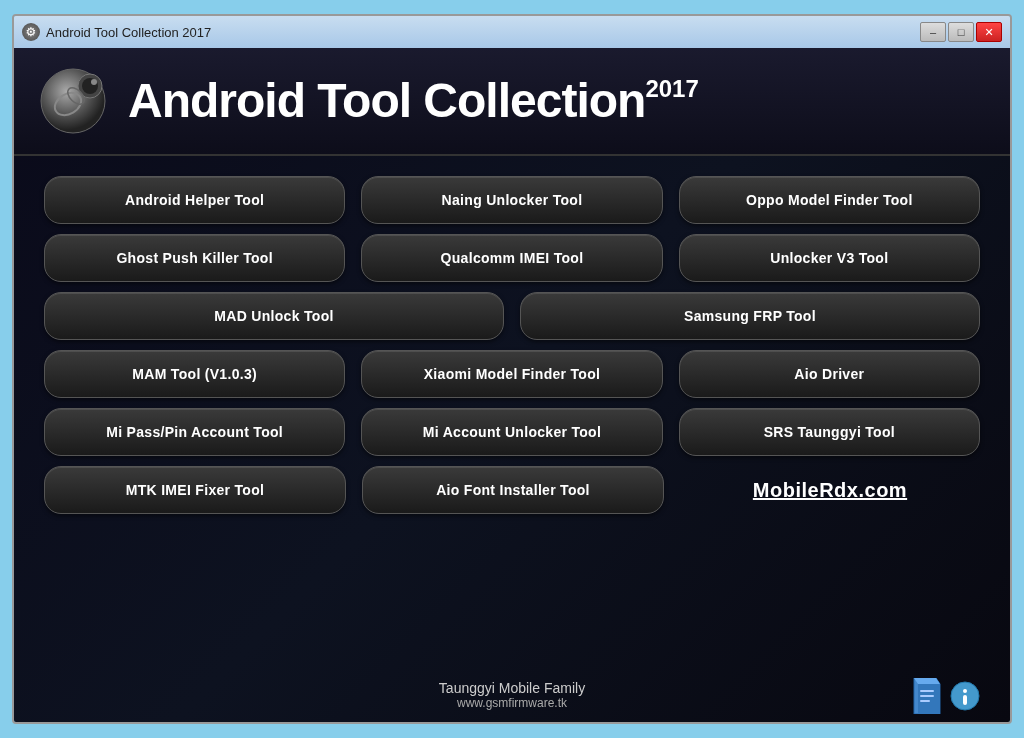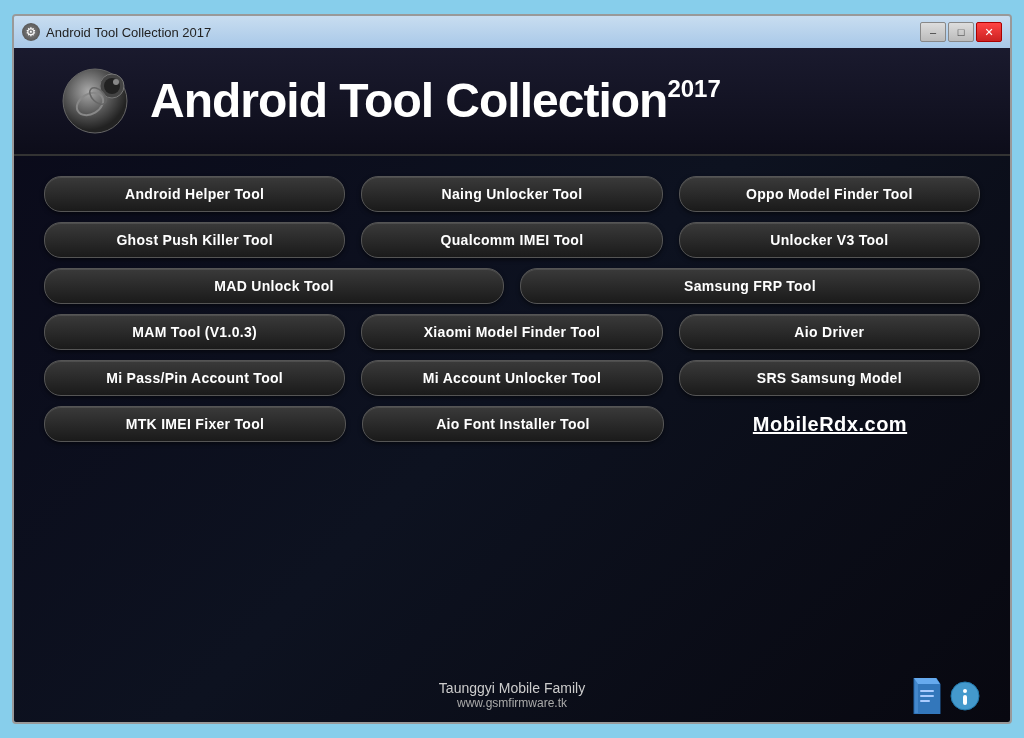--- a/index.html
+++ b/index.html
@@ -85,21 +85,21 @@
     .main-content {
       background: linear-gradient(135deg, #0a0a1a 0%, #0d1220 50%, #080810 100%);
       flex: 1;
       display: flex;
       flex-direction: column;
     }
 
     
     .header {
       background: linear-gradient(to bottom, #1a1a2e, #0d0d1a);
-      padding: 18px 46px;
+      padding: 18px 24px;
       display: flex;
       align-items: center;
       gap: 20px;
       border-bottom: 2px solid #333;
     }
 
     .header-logo {
       width: 70px;
       height: 70px;
       position: relative;
@@ -141,21 +141,21 @@
     }
 
     .button-row {
       display: flex;
       gap: 16px;
       align-items: center;
     }
 
     .tool-btn {
       flex: 1;
-      height: 36px;
+      height: 48px;
       background: linear-gradient(to bottom, #3a3a3a, #1a1a1a);
       border: 1px solid #555;
       border-radius: 17px;
       color: #ffffff;
       font-size: 14px;
       font-weight: bold;
       cursor: pointer;
       display: flex;
       align-items: center;
       justify-content: center;
@@ -274,21 +274,21 @@
 
       <div class="button-row">
         <button class="tool-btn">MAM Tool (V1.0.3)</button>
         <button class="tool-btn">Xiaomi Model Finder Tool</button>
         <button class="tool-btn">Aio Driver</button>
       </div>
 
       <div class="button-row">
         <button class="tool-btn">Mi Pass/Pin Account Tool</button>
         <button class="tool-btn">Mi Account Unlocker Tool</button>
-        <button class="tool-btn">SRS Samsung Model</button>
+        <button class="tool-btn">SRS Taunggyi Tool</button>
       </div>
 
       <div class="button-row">
         <button class="tool-btn">MTK IMEI Fixer Tool</button>
         <button class="tool-btn">Aio Font Installer Tool</button>
         <div class="branding" style="font-size:20px; font-weight:900; letter-spacing:0.5px;">MobileRdx.com</div>
       </div>
 
     </div>
 

